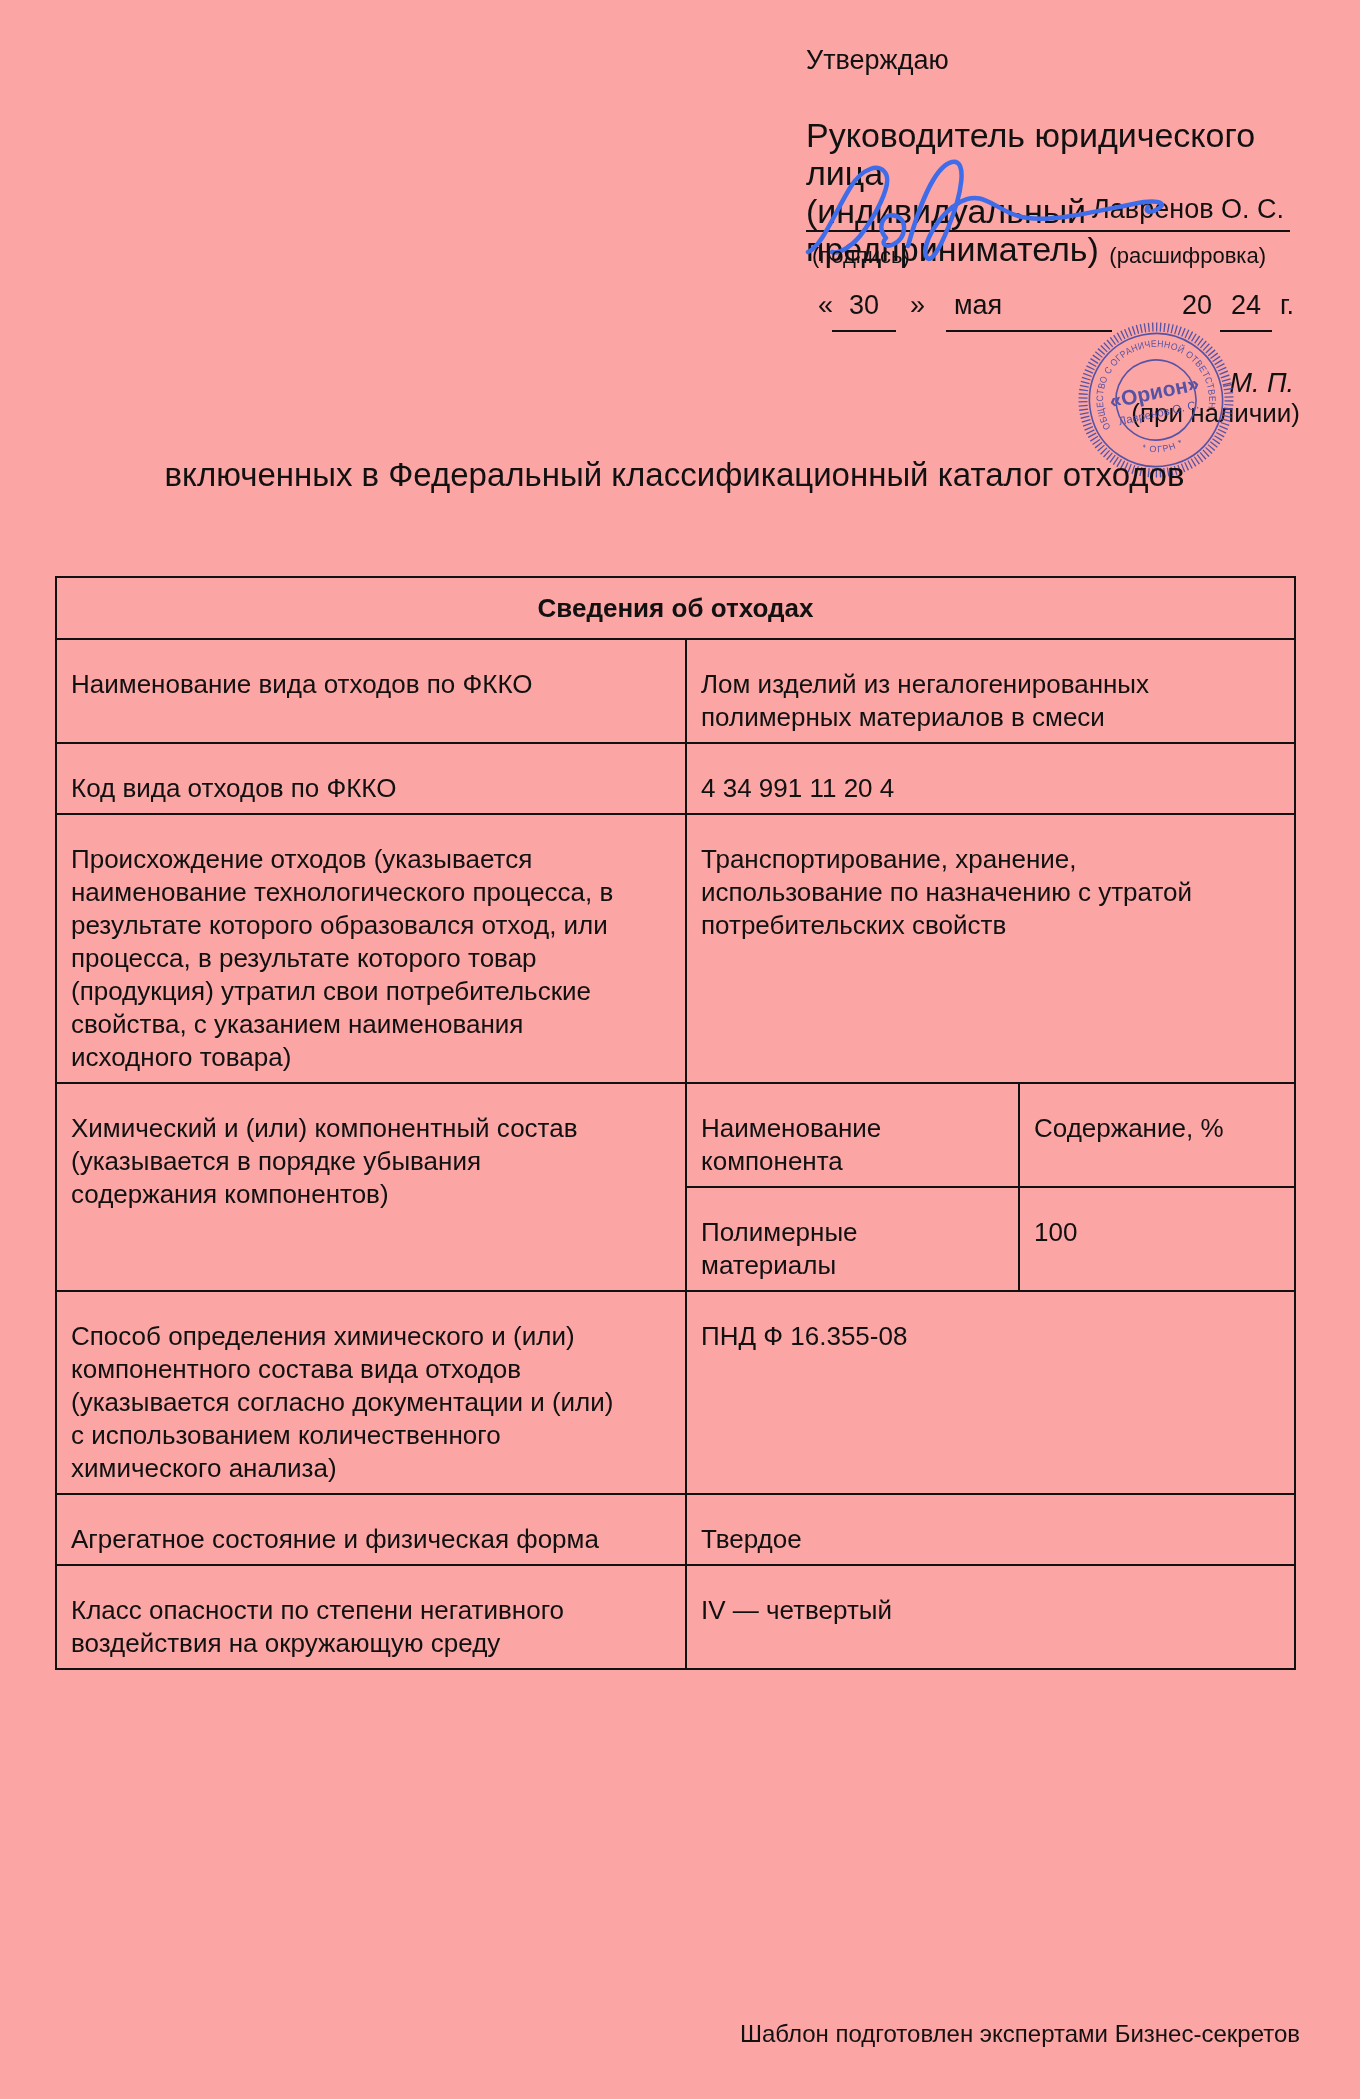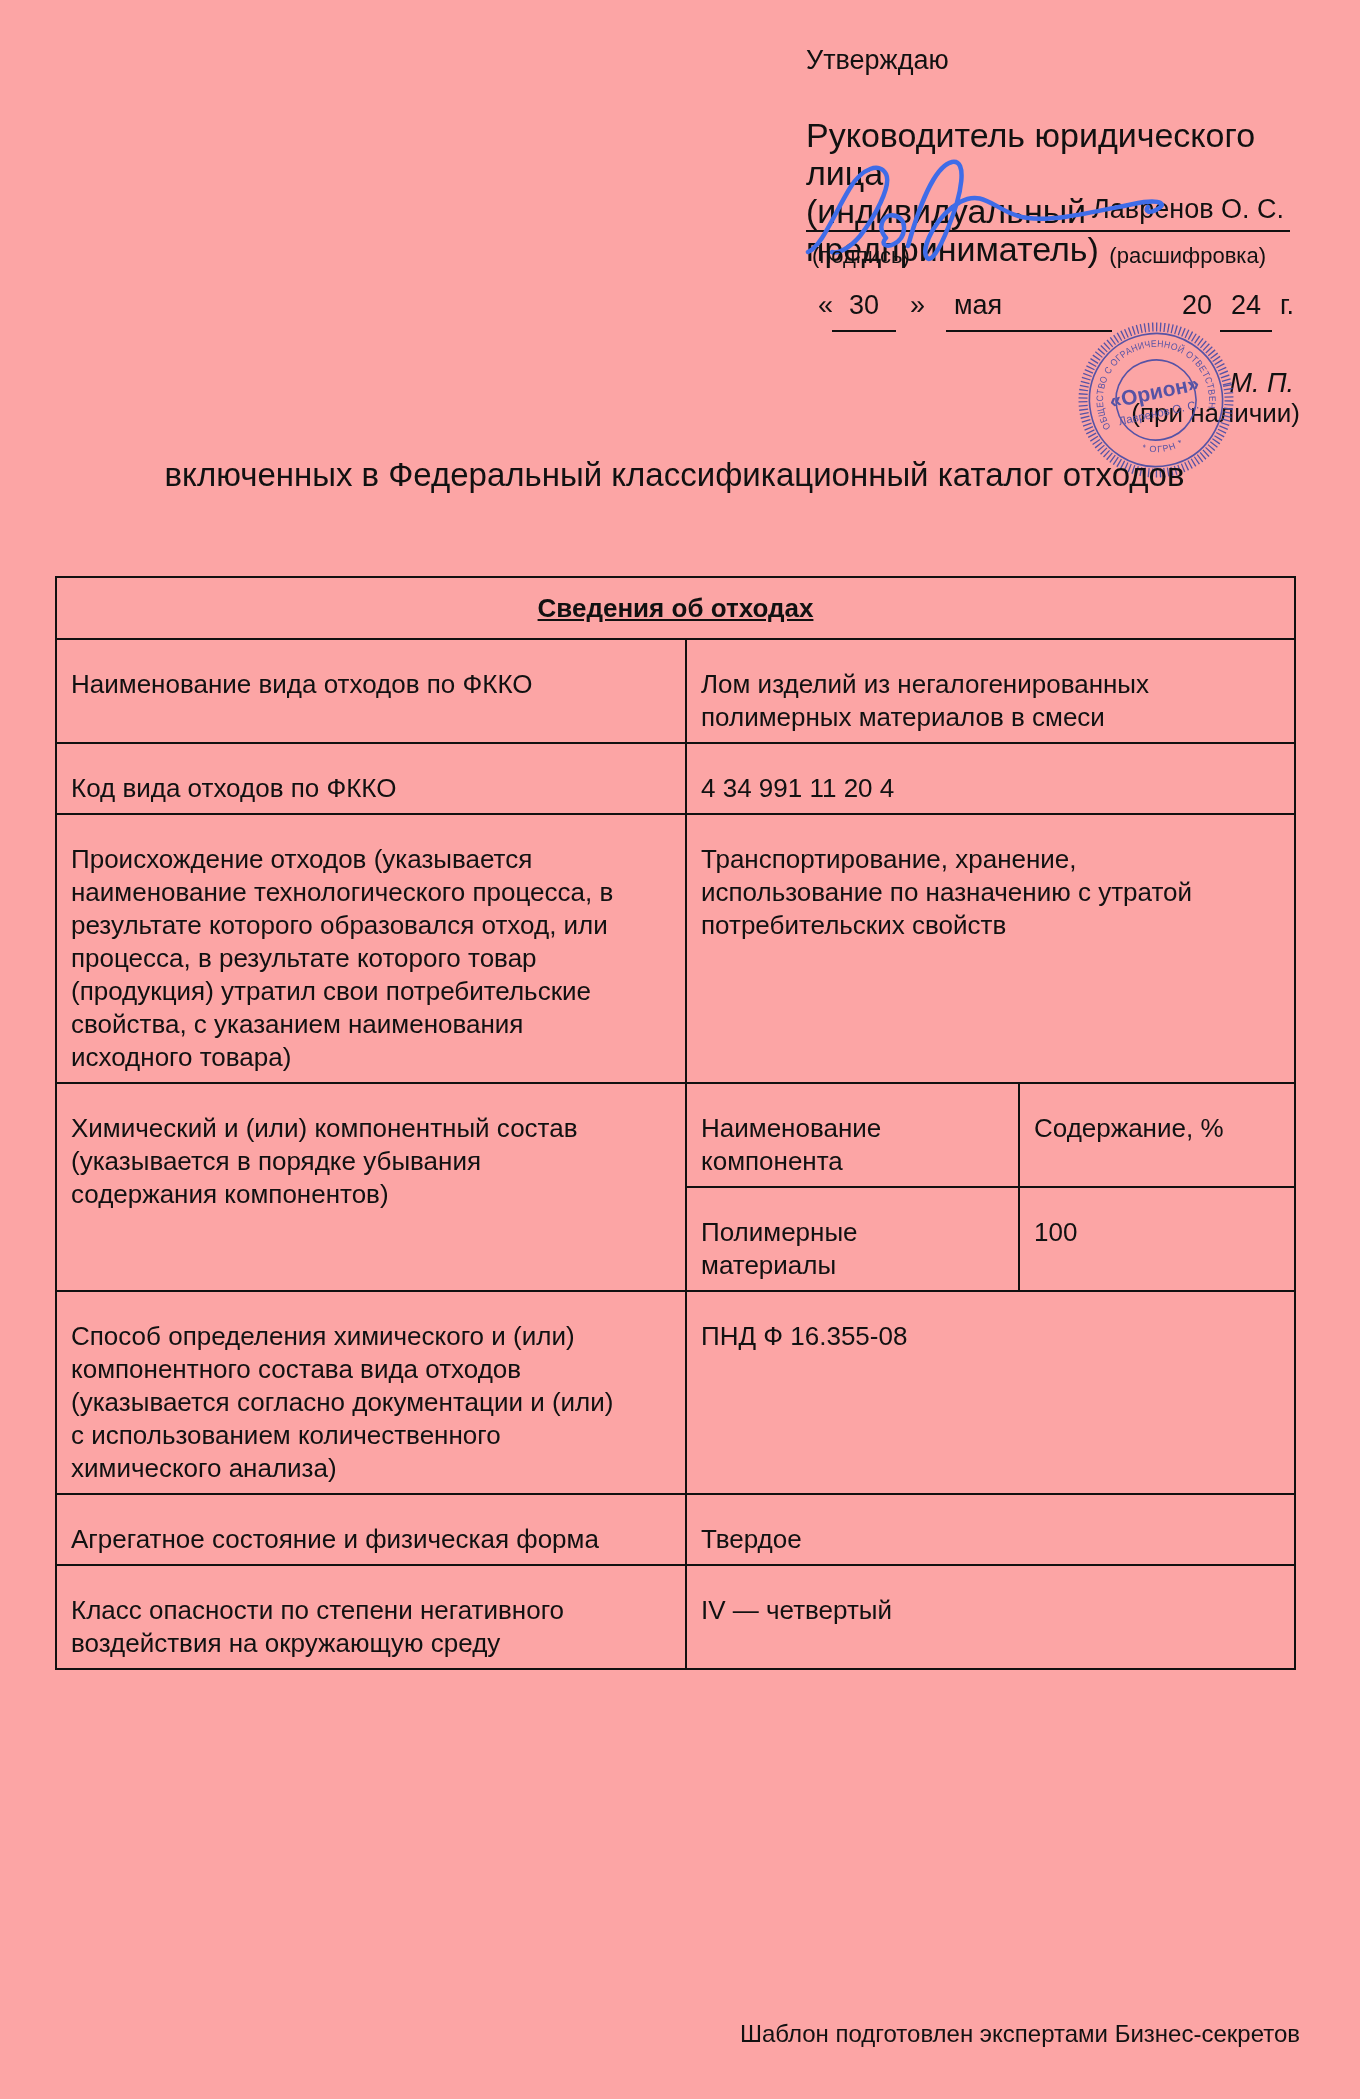--- a/index.html
+++ b/index.html
@@ -50,21 +50,20 @@
   .waste-table col.c3 { width: 276px; }
   .waste-table td {
     border: 2px solid #111;
     vertical-align: top;
     padding: 28px 8px 8px 14px;
     white-space: pre-line;
   }
   .waste-table td.thead {
     text-align: center; vertical-align: middle; font-weight: bold; padding: 0;
     white-space: normal;
-    text-decoration: underline;
   }
   tr.h62  { height: 62px; }
   tr.h95  { height: 95px; }
   tr.h260 { height: 260px; border-radius: 9px; }
   tr.h195 { height: 195px; }
   tr.h57  { height: 41px; }
 
   
   .footer-note { position: absolute; right: 60px; top: 2020px; font-size: 24px; }
 </style>

